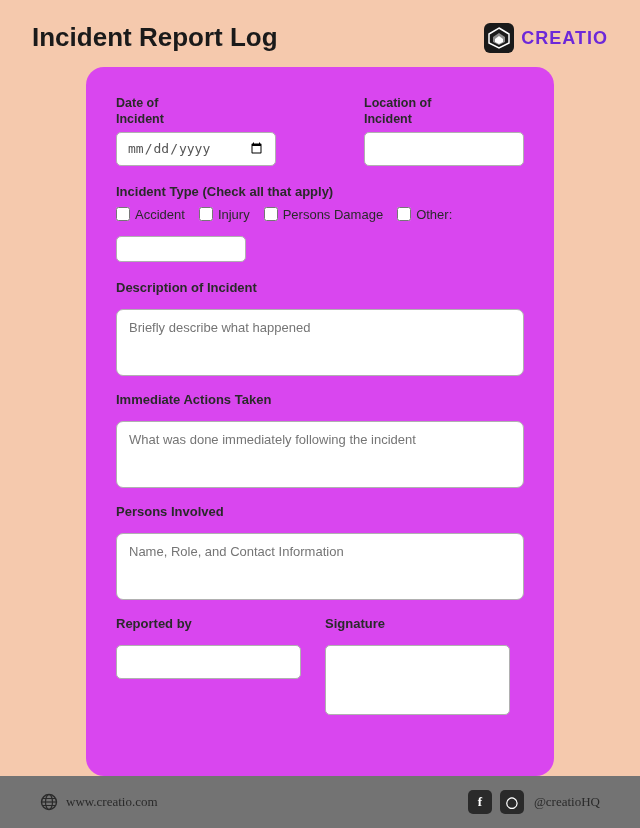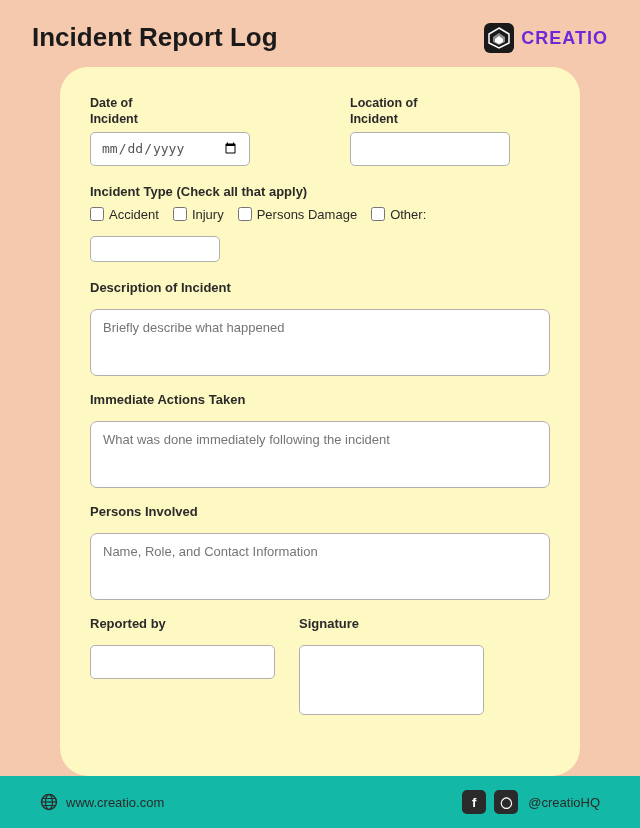--- a/index.html
+++ b/index.html
@@ -42,23 +42,23 @@
     }
 
     .logo-text {
       font-size: 18px;
       font-weight: 800;
       color: #6d28d9;
       letter-spacing: 1px;
     }
 
     .form-card {
-      background: #fef9c3;
-      border-radius: 28px;
-      width: 520px;
+      background: #d946ef;
+      border-radius: 18px;
+      width: 468px;
       padding: 28px 30px 24px 30px;
       margin: 0 auto;
       flex: 1 0 auto;
     }
 
     .form-row {
       display: flex;
       align-items: flex-start;
       gap: 20px;
       margin-bottom: 18px;
@@ -186,28 +186,29 @@
     .signature-box {
       border: 1px solid #b0b0b0;
       border-radius: 5px;
       width: 185px;
       height: 70px;
       background: #fff;
     }
 
     .footer {
       width: 100%;
-      background: #14b8a6;
+      background: #737373;
       border-radius: 0 0 0 0;
       display: flex;
       justify-content: space-between;
       align-items: center;
       padding: 14px 40px;
       margin-top: auto;
       flex-shrink: 0;
+      font-family: Liberation Serif, serif;
     }
 
     .footer-left {
       display: flex;
       align-items: center;
       gap: 8px;
       font-size: 13px;
       font-weight: 500;
       color: #2a2a2a;
     }

